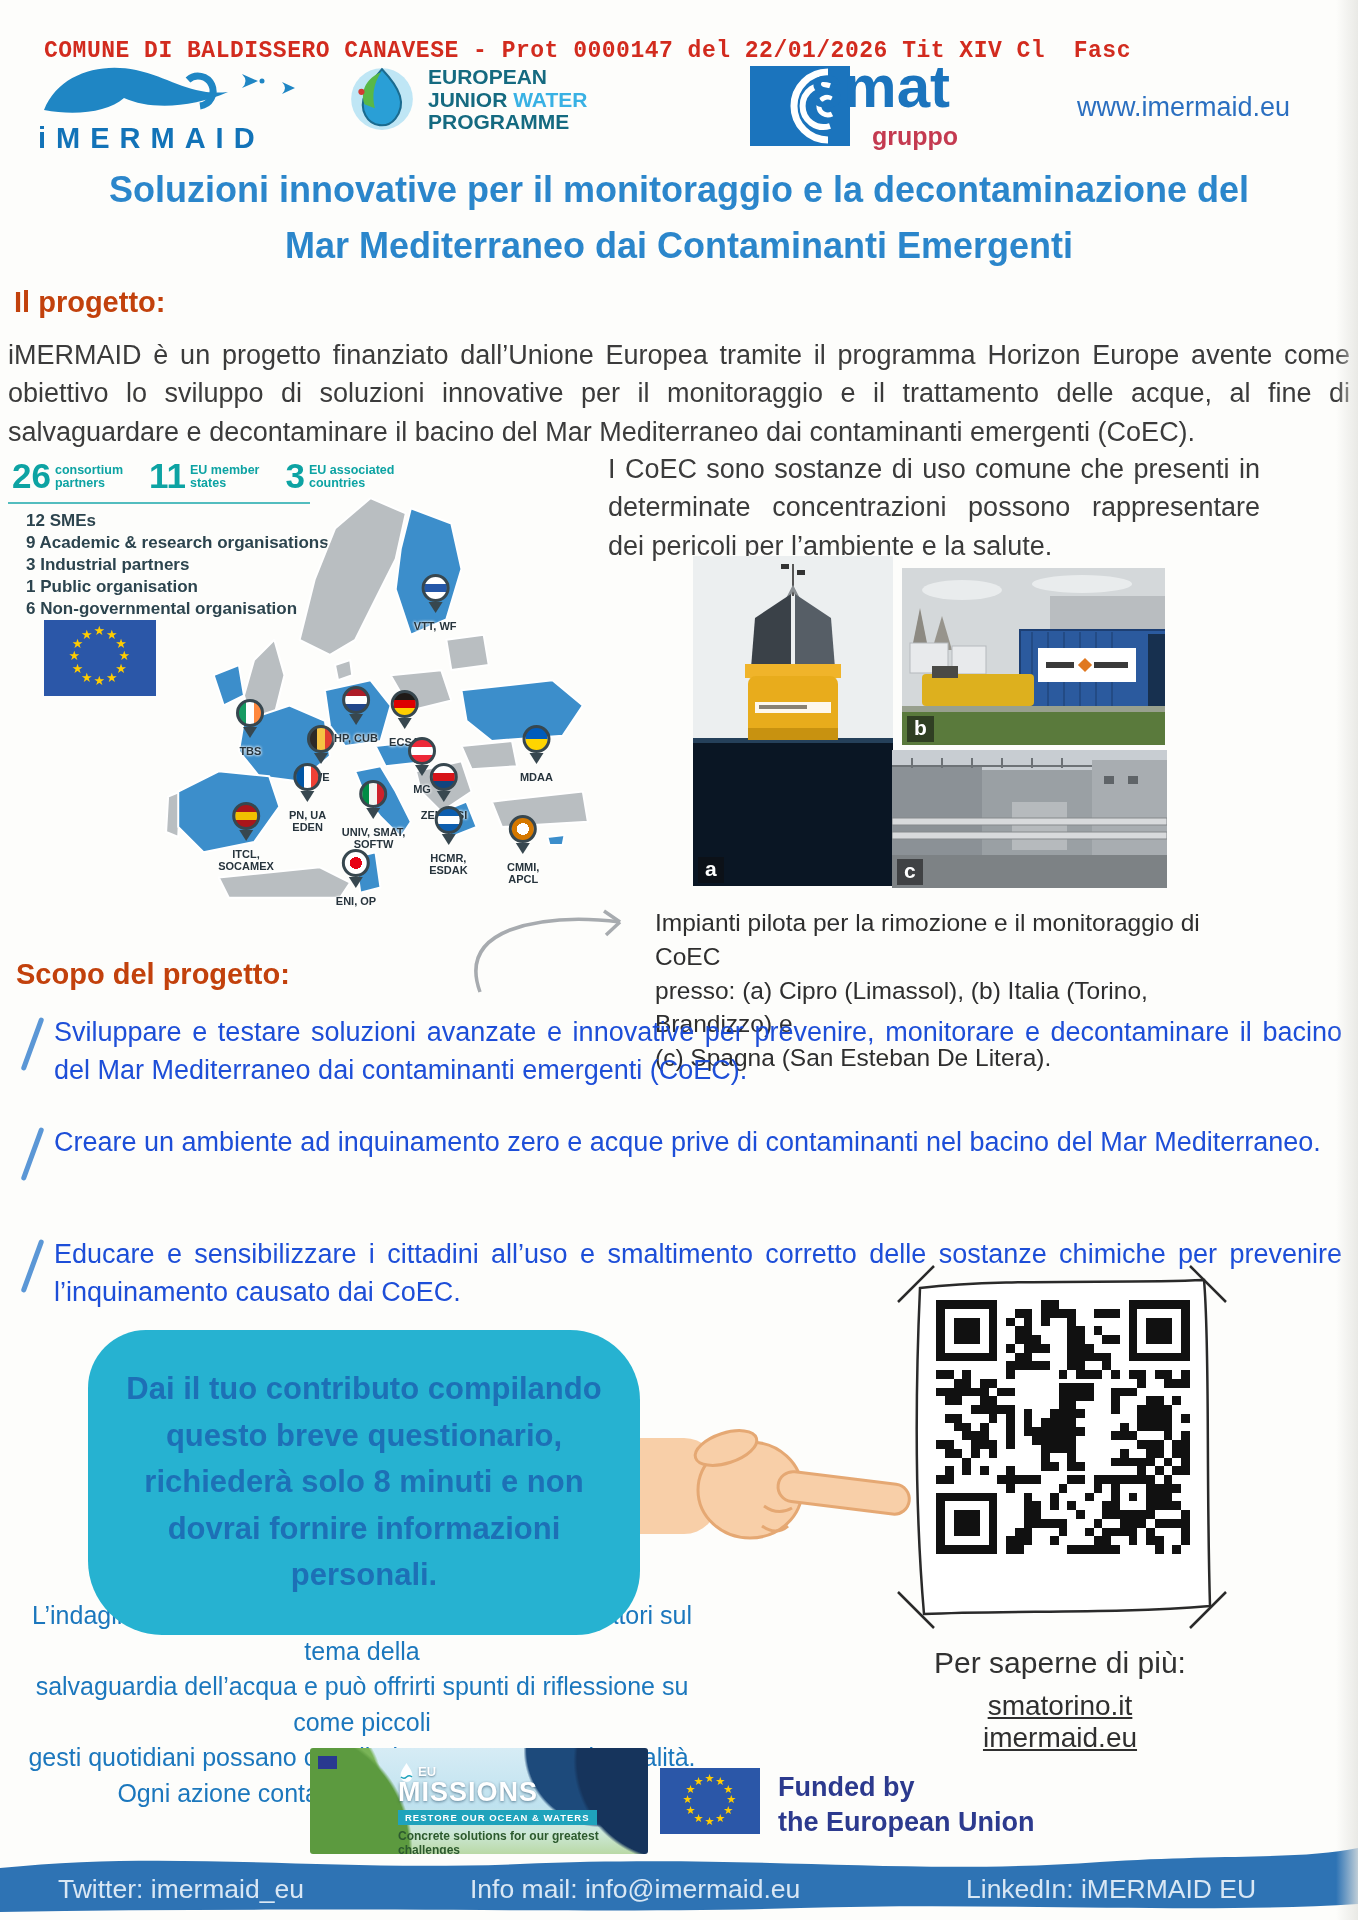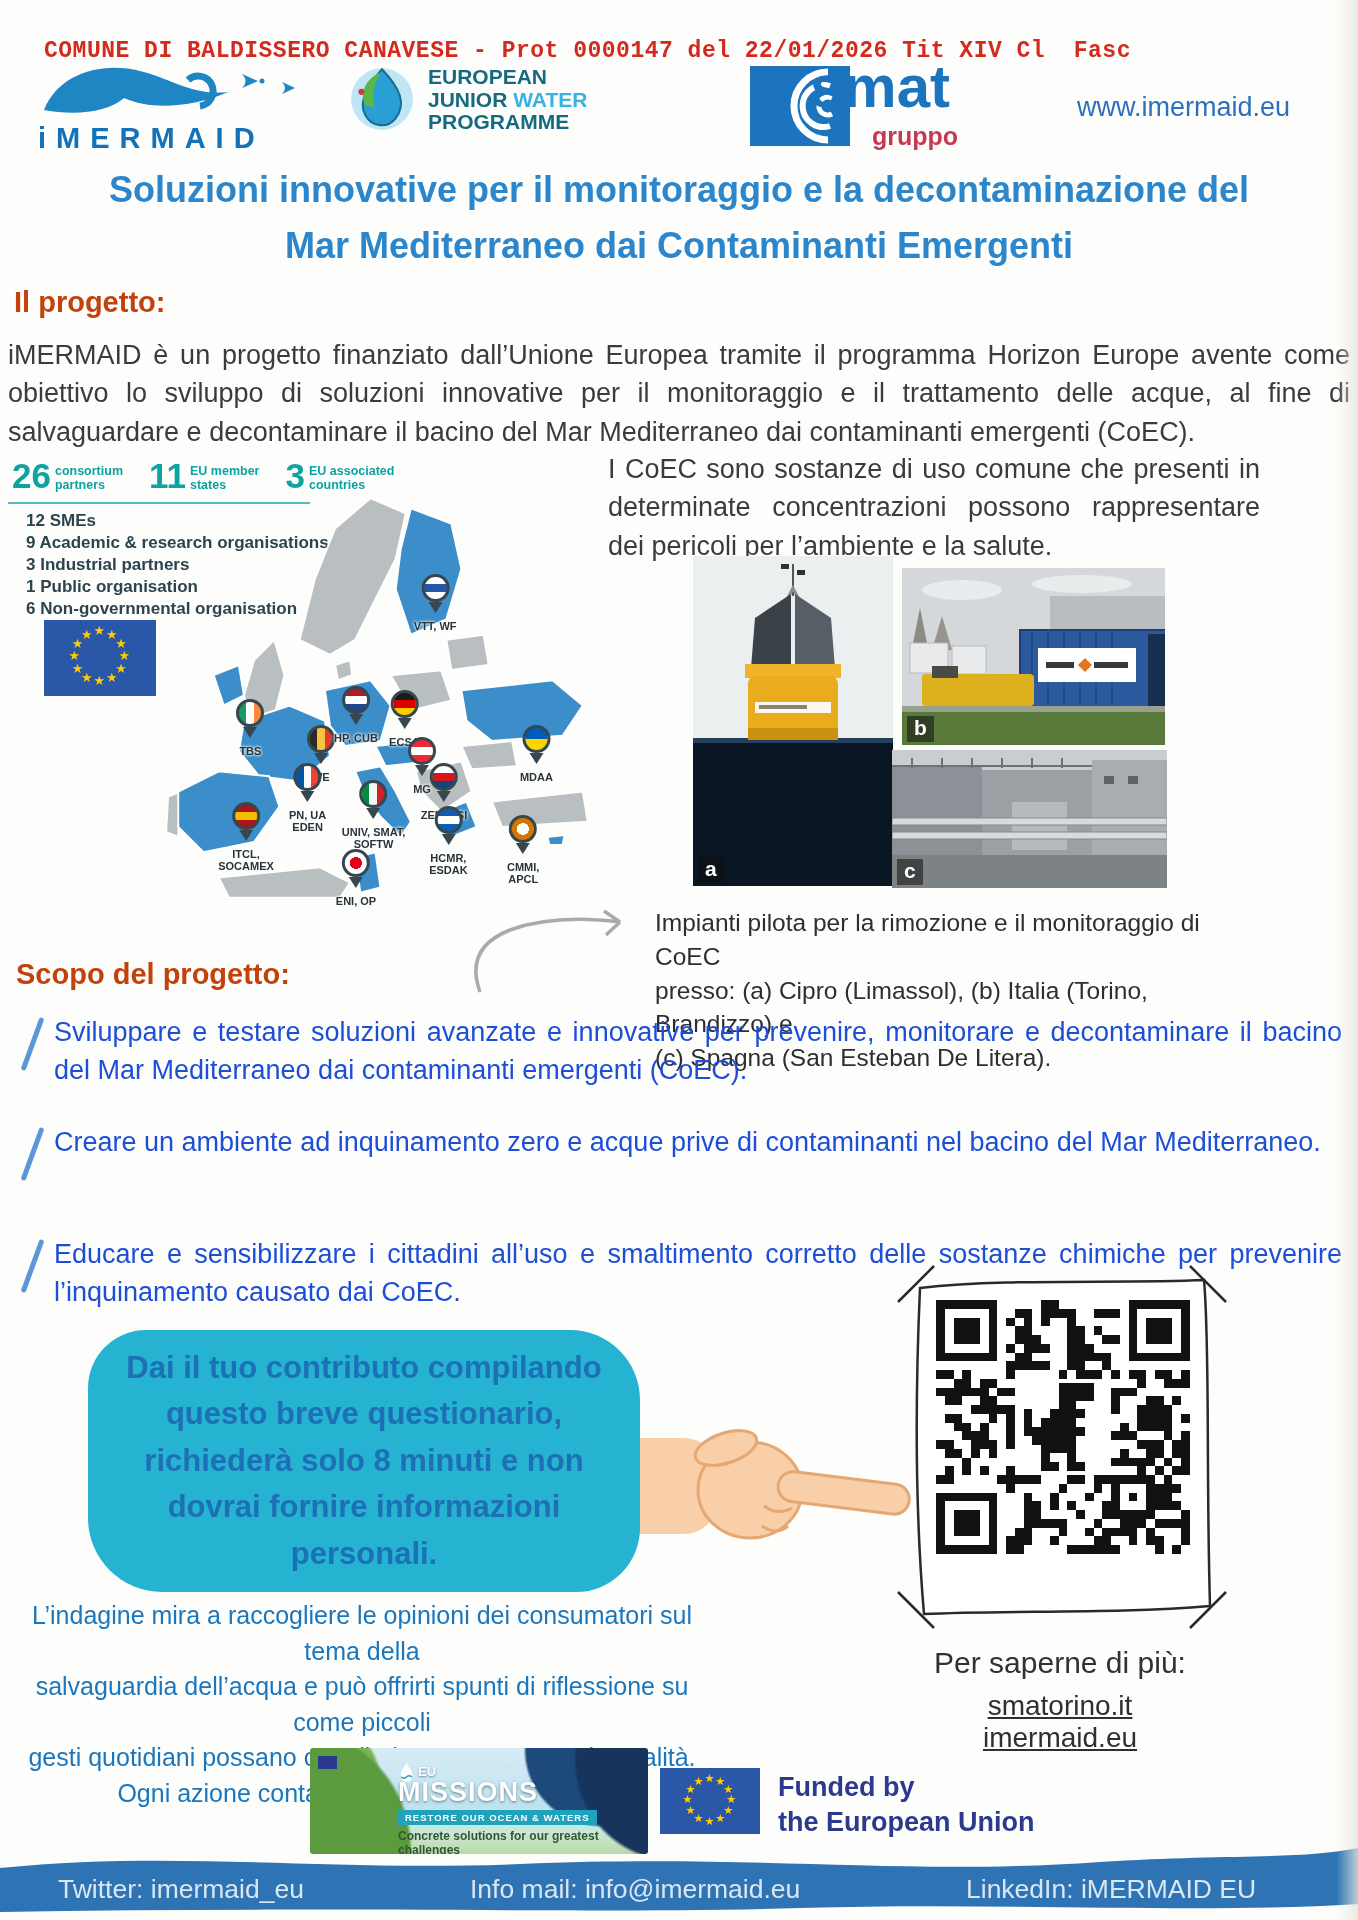--- a/index.html
+++ b/index.html
@@ -27,21 +27,21 @@
   .title{left:0;right:0;top:162px;text-align:center;font-size:36px;font-weight:bold;
          color:#2b86cb;line-height:1.55;}
   .h-dark{font-size:29px;font-weight:bold;color:#c2410c;}
   .project-heading{left:14px;top:286px;}
   .body-par{font-size:27px;line-height:1.42;text-align:justify;color:#3b3b3b;}
   .project-body{left:8px;top:336px;width:1342px;}
   .coec-body{left:608px;top:450px;width:652px;}
 
   
   .stats{left:12px;top:458px;display:flex;gap:26px;}
-  .stat{display:flex;align-items:center;}
+  .stat{display:flex;}
   .stat-number{font-size:35px;font-weight:bold;color:#0da3a3;line-height:1;}
   .stat-label{font-size:12.5px;font-weight:bold;color:#0da3a3;line-height:1.05;margin:6px 0 0 4px;}
   .stats-divider{left:8px;top:502px;width:302px;height:2px;background:#19a7ab;opacity:.75;}
   .breakdown{left:26px;top:510px;font-size:17px;font-weight:bold;color:#2c444e;line-height:1.3;}
   .eu-flag{background:#2b57a8;position:absolute;}
   .eu-flag-left{left:44px;top:620px;width:112px;height:76px;}
   .eu-star{position:absolute;color:#ffcc00;line-height:1;}
 
   
   .map{left:158px;top:488px;width:440px;height:430px;}
@@ -62,21 +62,21 @@
   
   .caption{left:655px;top:906px;width:590px;font-size:24.5px;line-height:1.38;color:#2e2e2e;}
   .caption-arrow{left:468px;top:900px;}
 
   
   .scope-heading{left:16px;top:958px;}
   .goal{left:54px;width:1288px;font-size:27px;line-height:1.4;text-align:justify;color:#1d4ed8;}
   .goal-slash{left:30px;width:5px;height:56px;background:#5b97d6;border-radius:3px;transform:rotate(20deg);}
 
   
-  .bubble{left:88px;top:1330px;width:552px;height:262px;background:#26b2d1;z-index:2;
+  .bubble{left:88px;top:1330px;width:552px;height:305px;background:#26b2d1;z-index:2;
           border-radius:58px 70px 64px 74px;display:flex;align-items:center;justify-content:center;}
   .bubble-text{font-size:31px;font-weight:bold;color:#1d70b6;text-align:center;line-height:1.5;padding:0 20px;}
   .hand{left:598px;top:1386px;z-index:1;}
   .survey-note{left:4px;top:1598px;width:716px;font-size:25px;color:#1b77bd;text-align:center;line-height:1.42;}
   .qr-frame{left:888px;top:1256px;}
   .qr{left:936px;top:1300px;}
   .more-info{left:880px;top:1646px;width:360px;text-align:center;font-size:30px;color:#313131;}
   .links{left:880px;top:1690px;width:360px;text-align:center;}
   .link{display:block;font-size:28px;color:#2f2f2f;text-decoration:underline;margin-top:0;}
 

